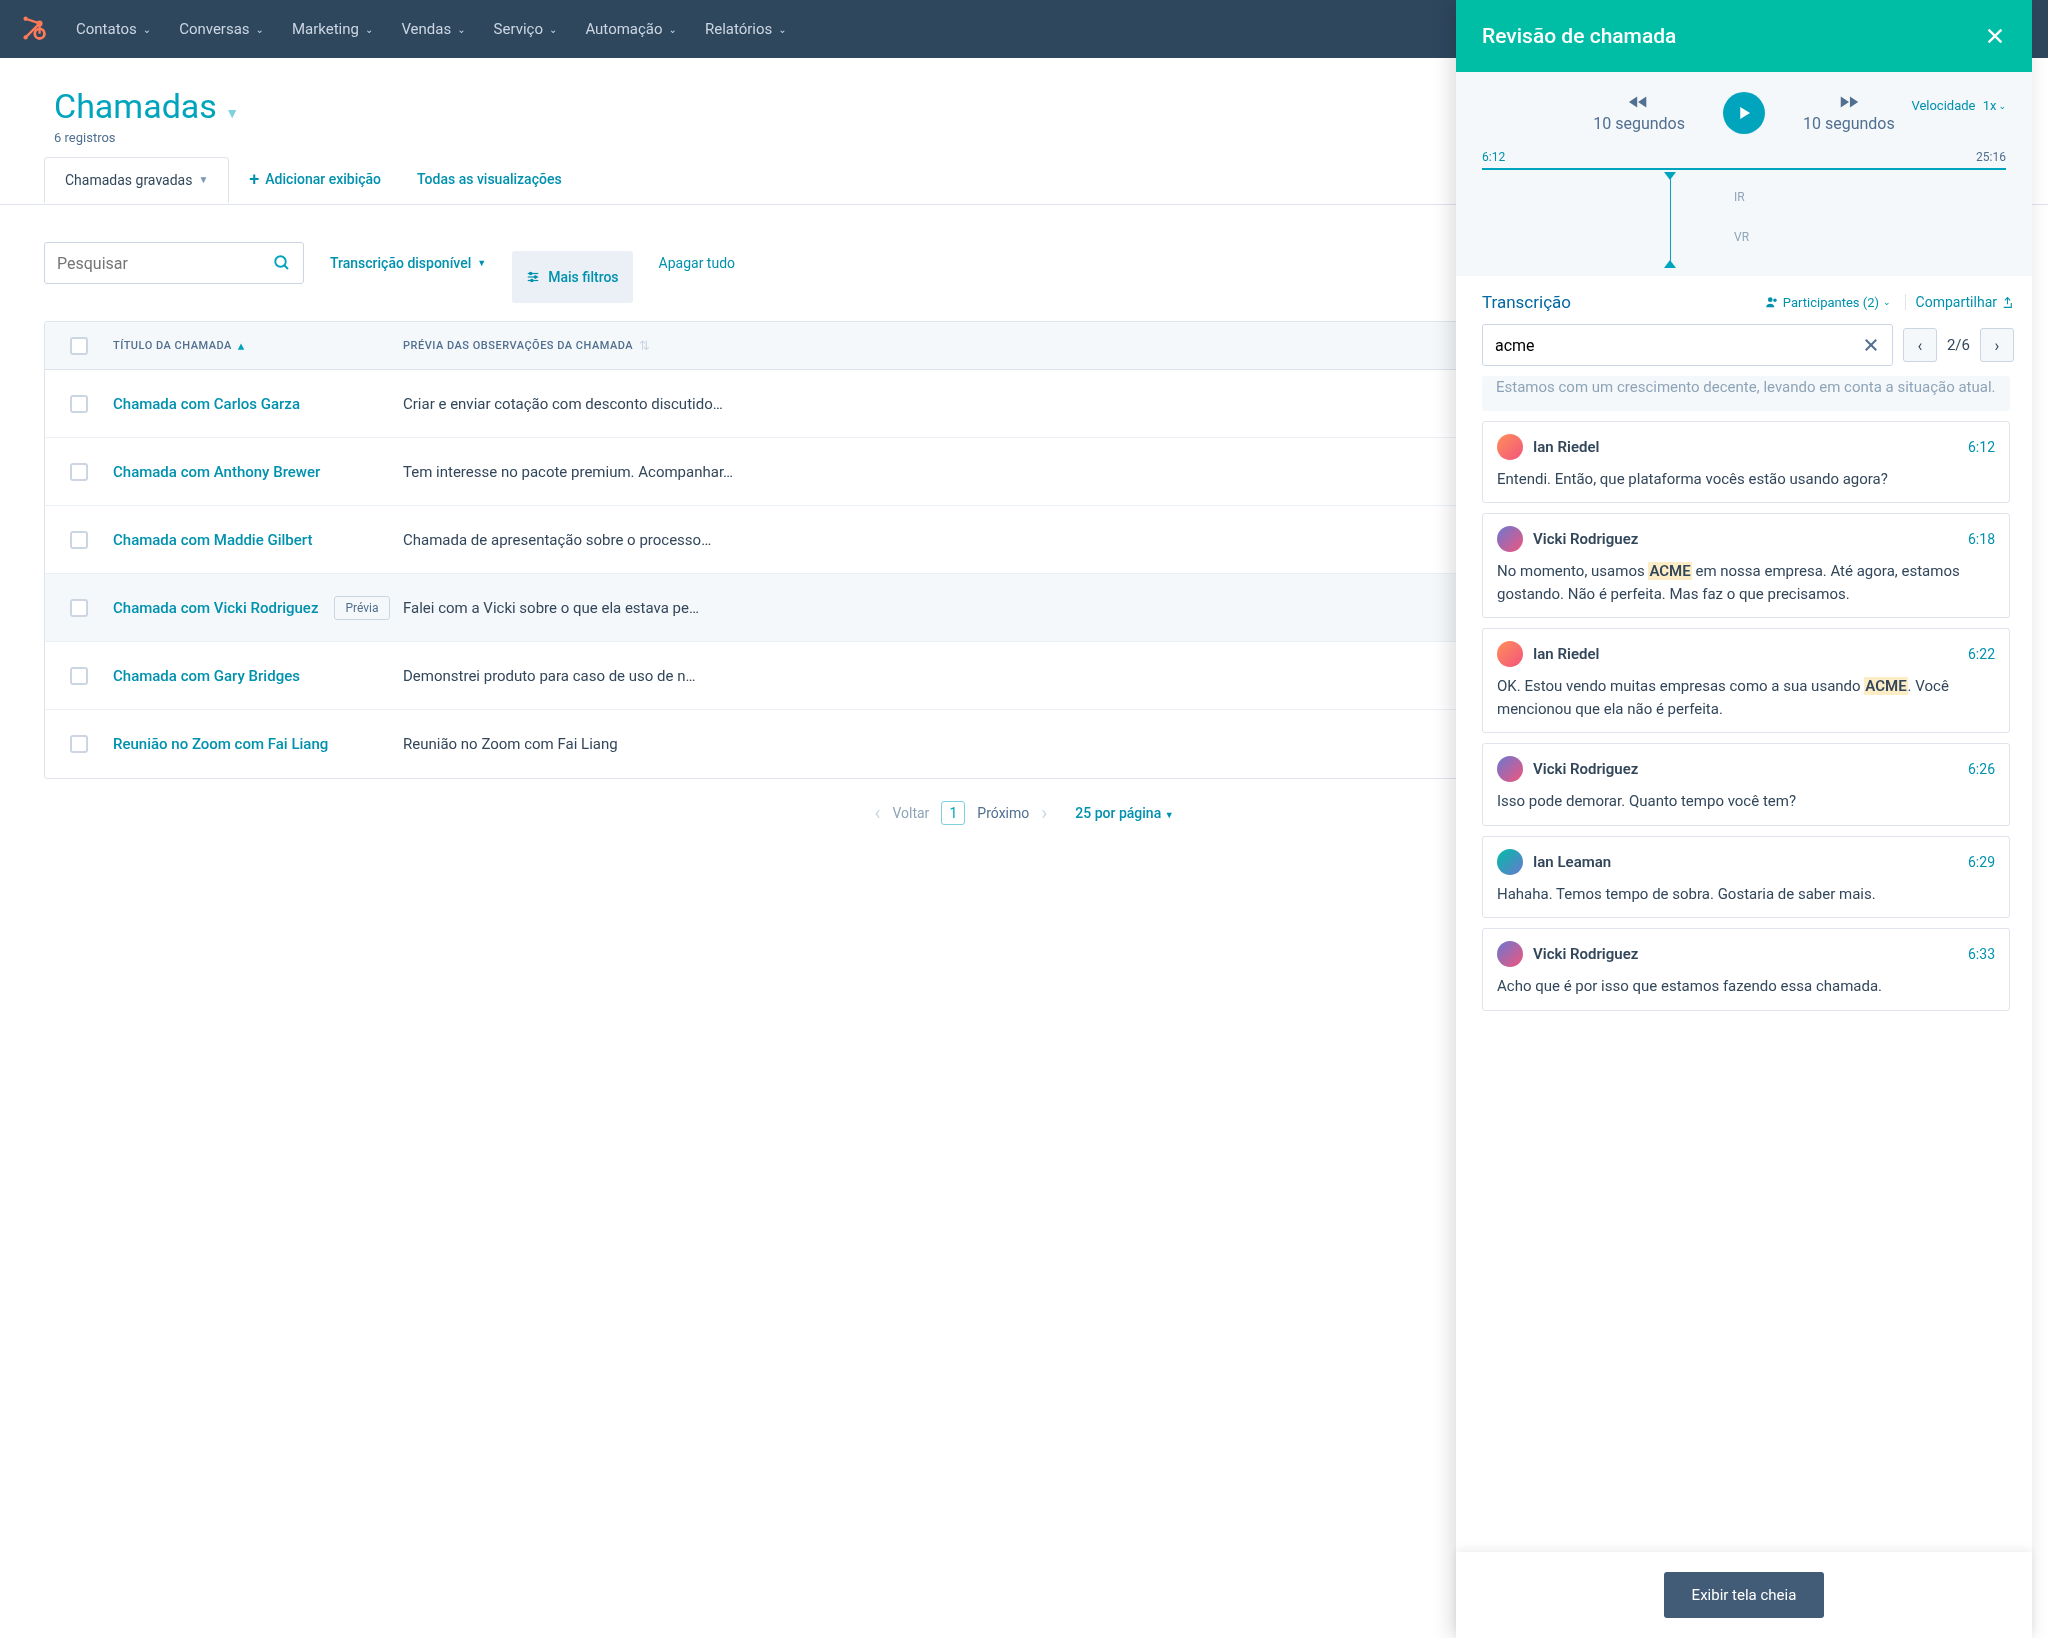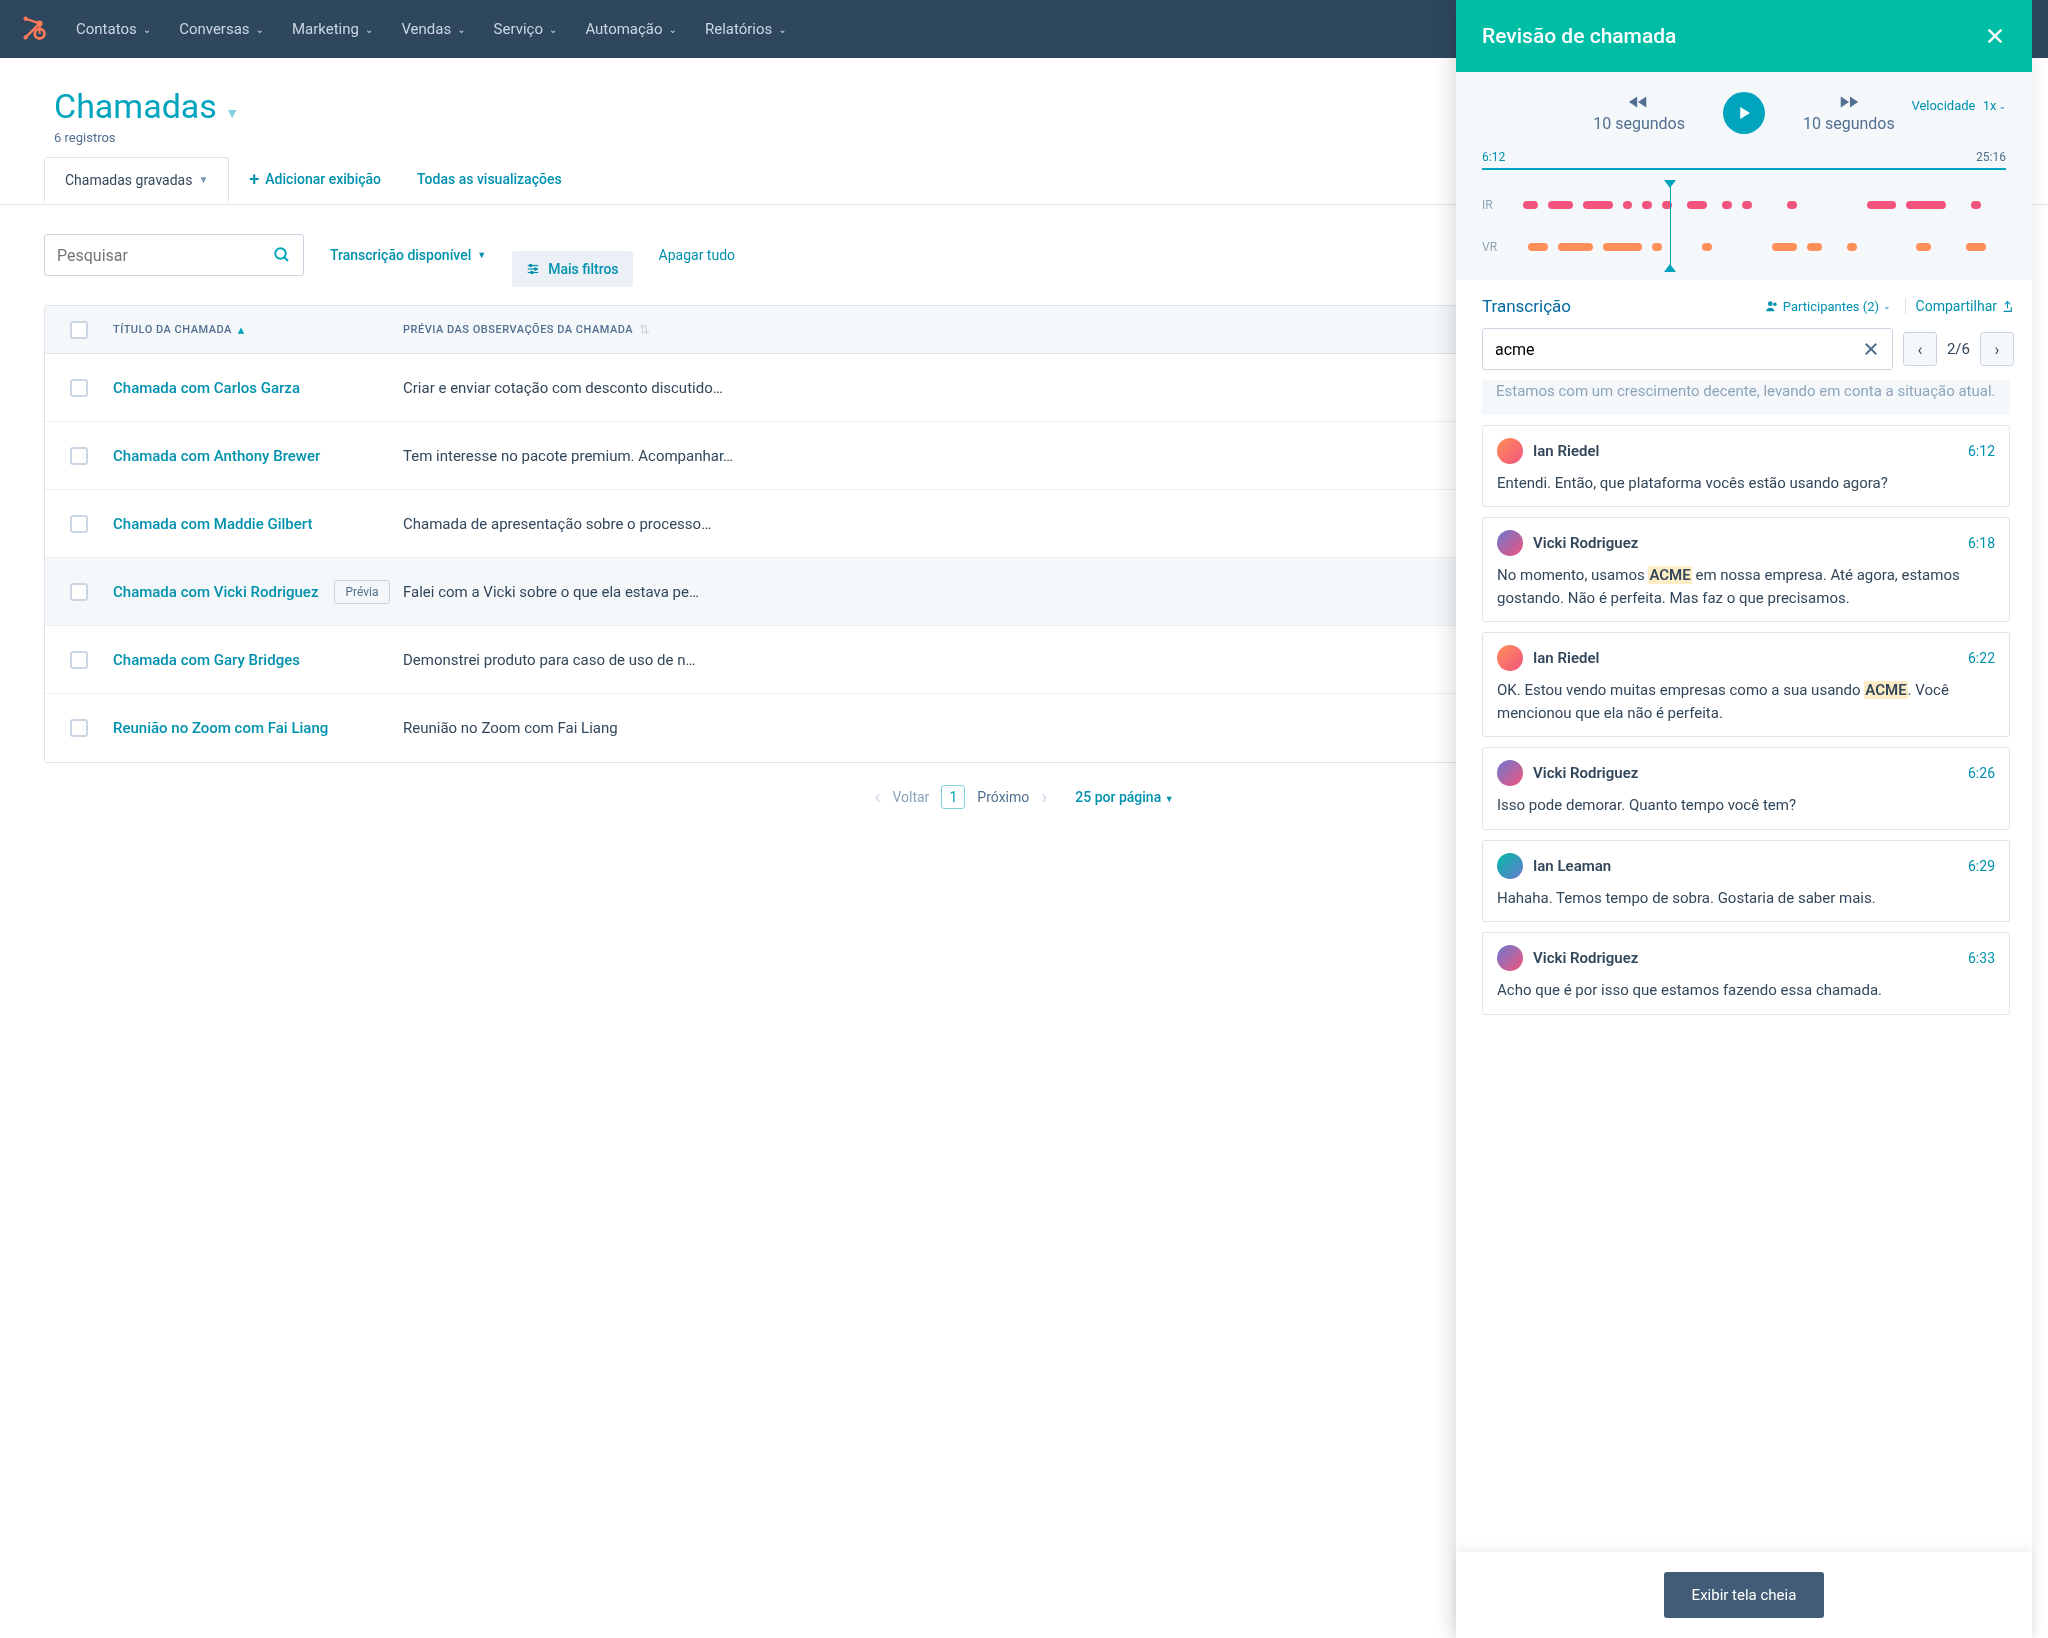--- a/index.html
+++ b/index.html
@@ -21,21 +21,21 @@
 
 .tabs-row { border-bottom: 1px solid #dfe3eb; padding: 0 44px; display: flex; align-items: center; gap: 20px; height: 52px; }
 .tab { border: 1px solid #dfe3eb; border-bottom-color: #fff; padding: 14px 20px; border-radius: 4px 4px 0 0; background: #fff; font-size: 14px; color: #33475b; display: inline-flex; align-items: center; gap: 6px; cursor: pointer; position: relative; top: 1px;}
 .link-btn { color: #0091ae; font-size: 14px; cursor: pointer; display: inline-flex; align-items: center; gap: 6px; font-weight: 500;}
 
 
 .filters-row { padding: 18px 44px; display: flex; align-items: center; gap: 26px; }
 .search-box { border: 1px solid #cbd6e2; border-radius: 3px; display: flex; align-items: center; width: 260px; height: 42px; padding: 0 12px; }
 .search-box input { flex: 1; border: none; outline: none; font-size: 16px; color: #33475b; }
 .search-icon { color: #00a4bd; }
-.filter-pill { background: #eaf0f6; border-radius: 3px; padding: 10px 14px; color: #0091ae; font-size: 14px; display: inline-flex; align-items: center; gap: 8px; cursor: pointer; font-weight: 500; margin-top: 28px;}
+.filter-pill { background: #eaf0f6; border-radius: 3px; padding: 18px 14px; color: #0091ae; font-size: 14px; display: inline-flex; align-items: center; gap: 8px; cursor: pointer; font-weight: 500; margin-top: 28px;}
 
 
 .table-wrap { margin: 0 44px; border: 1px solid #dfe3eb; border-radius: 3px; }
 .table-head { display: flex; align-items: center; height: 48px; background: #f5f8fa; border-bottom: 1px solid #dfe3eb; font-size: 11px; color: #516f90; letter-spacing: .5px; font-weight: 500;}
 .col-check { width: 68px; display: flex; justify-content: center; }
 .col-title { width: 290px; padding-left: 0; display: flex; align-items: center; gap: 6px; }
 .col-notes { flex: 1; display: flex; align-items: center; gap: 6px;}
 .table-row { display: flex; align-items: center; min-height: 68px; border-bottom: 1px solid #eaf0f6; font-size: 15px; padding: 12px 0;}
 .table-row.selected { background: #f5f8fa; }
 .table-row:last-child { border-bottom: none; }
@@ -62,21 +62,21 @@
 .player-area { background: #f5f8fa; padding: 20px 26px 26px; }
 .player-row { display: flex; align-items: center; justify-content: center; gap: 38px; position: relative;}
 .speed { position: absolute; right: 0; top: 6px; color: #0091ae; font-size: 13px; display: inline-flex; align-items: center; gap: 2px;}
 .skip-btn { display: flex; flex-direction: column; align-items: center; gap: 4px; color: #516f90; cursor: pointer; }
 .skip-btn .lbl { font-size: 16px; }
 .skip-btn svg { color: #516f90; }
 .play-btn { width: 42px; height: 42px; border-radius: 50%; background: #00a4bd; display: flex; align-items: center; justify-content: center; cursor: pointer; }
 .timeline-row { margin-top: 16px; }
 .time-labels { display: flex; justify-content: space-between; color: #0091ae; font-size: 12px; margin-bottom: 4px;}
 .tracks { position: relative; margin-top: 6px;}
-.track { display: flex; align-items: center; gap: 6px; margin-top: 28px;}
+.track { display: flex; align-items: center; gap: 6px; margin-top: 20px; flex-direction: column;}
 .track-lbl { width: 20px; font-size: 12px; color: #8ea4b8; }
 .segments { flex: 1; position: relative; height: 8px; }
 .seg { position: absolute; height: 8px; border-radius: 4px; }
 .seg.pink { background: #f2547d; }
 .seg.orange { background: #ff8f59; }
 .playhead { position: absolute; top: -16px; bottom: -16px; width: 1px; background: #00a4bd; }
 .playhead::before, .playhead::after { content: ""; position: absolute; left: 50%; transform: translateX(-50%); width: 0; height: 0; border-left: 6px solid transparent; border-right: 6px solid transparent;}
 .playhead::before { top: -2px; border-top: 8px solid #00a4bd; }
 .playhead::after { bottom: -2px; border-bottom: 8px solid #00a4bd; }
 

